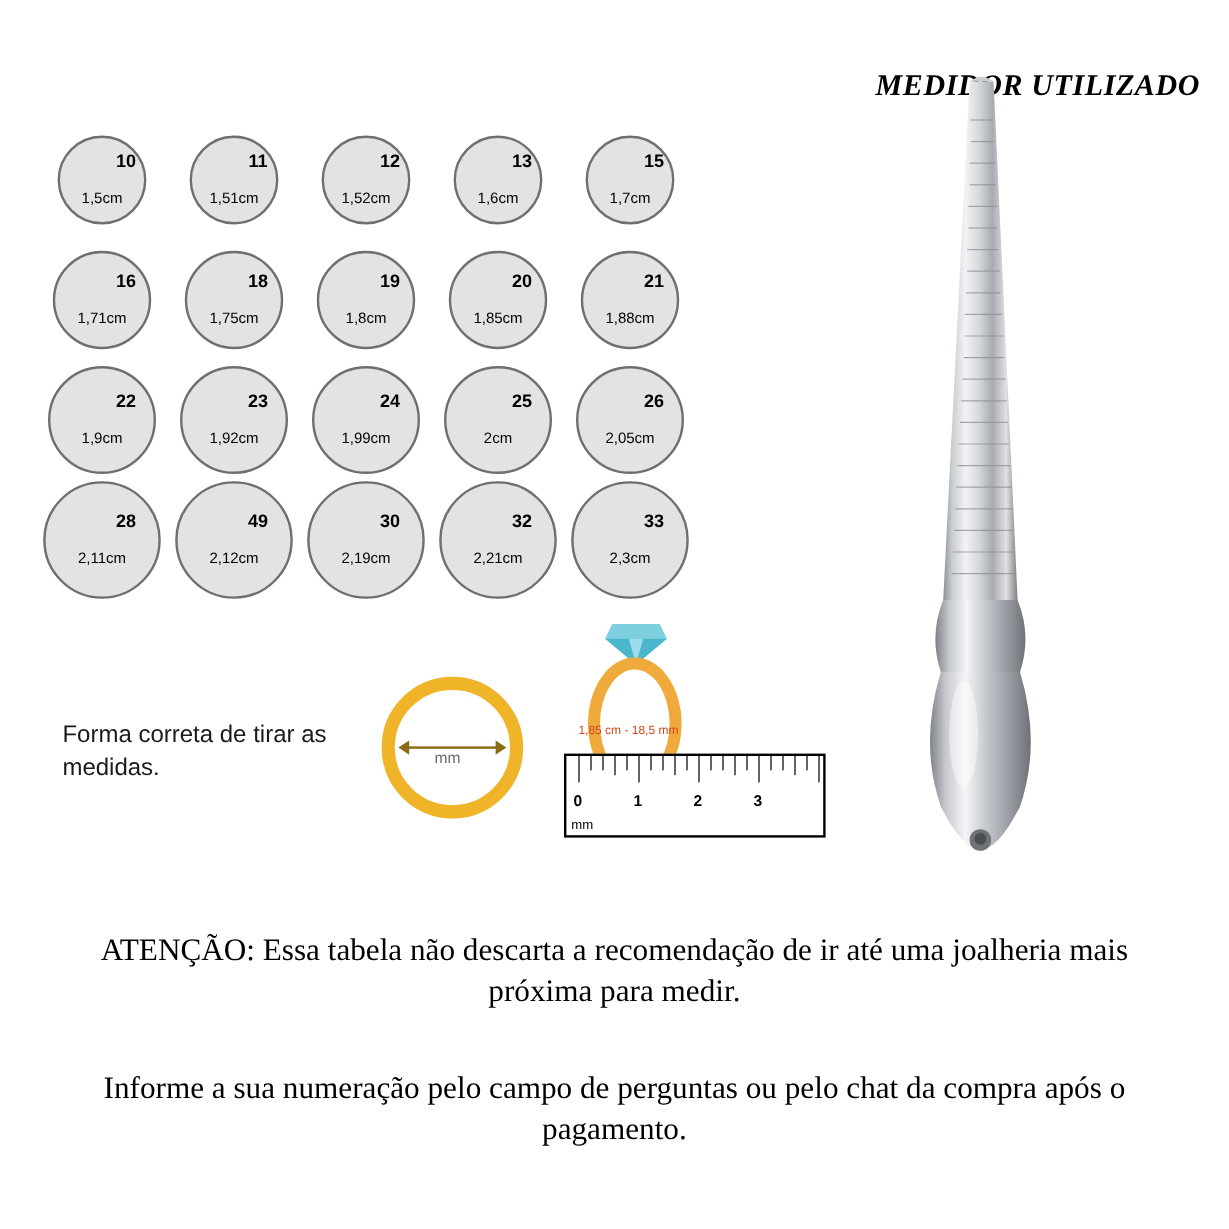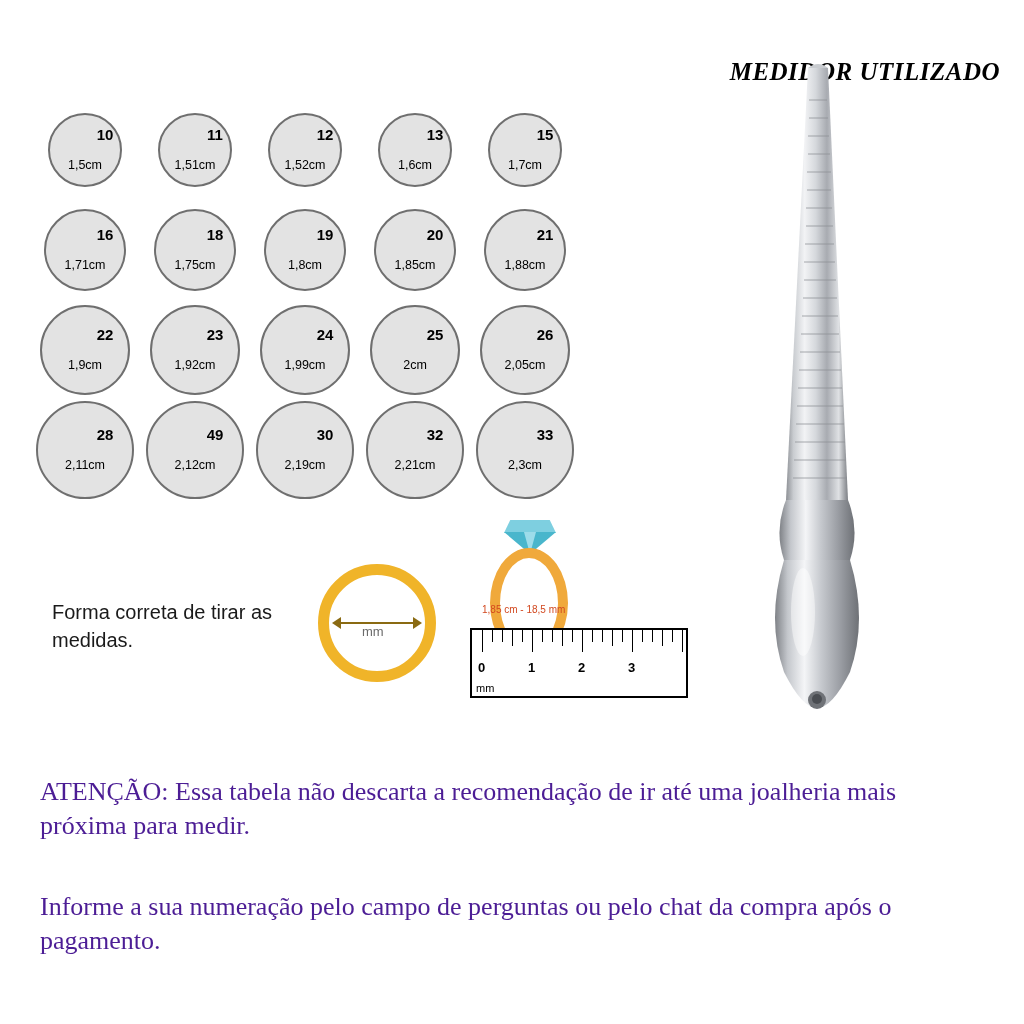--- a/index.html
+++ b/index.html
@@ -224,21 +224,22 @@
     left: 4px;
     bottom: 2px;
     font-size: 11px;
   }
 
   
   .warn {
     position: absolute;
     left: 40px;
     width: 944px;
-    color: #4c1d95;
+    text-align: center;
+    color: #000000;
     font-family: "Liberation Serif", serif;
     font-size: 26px;
     line-height: 1.3;
   }
   .warn-1 { top: 775px; }
   .warn-2 { top: 890px; }
 </style>
 </head>
 <body>
 

